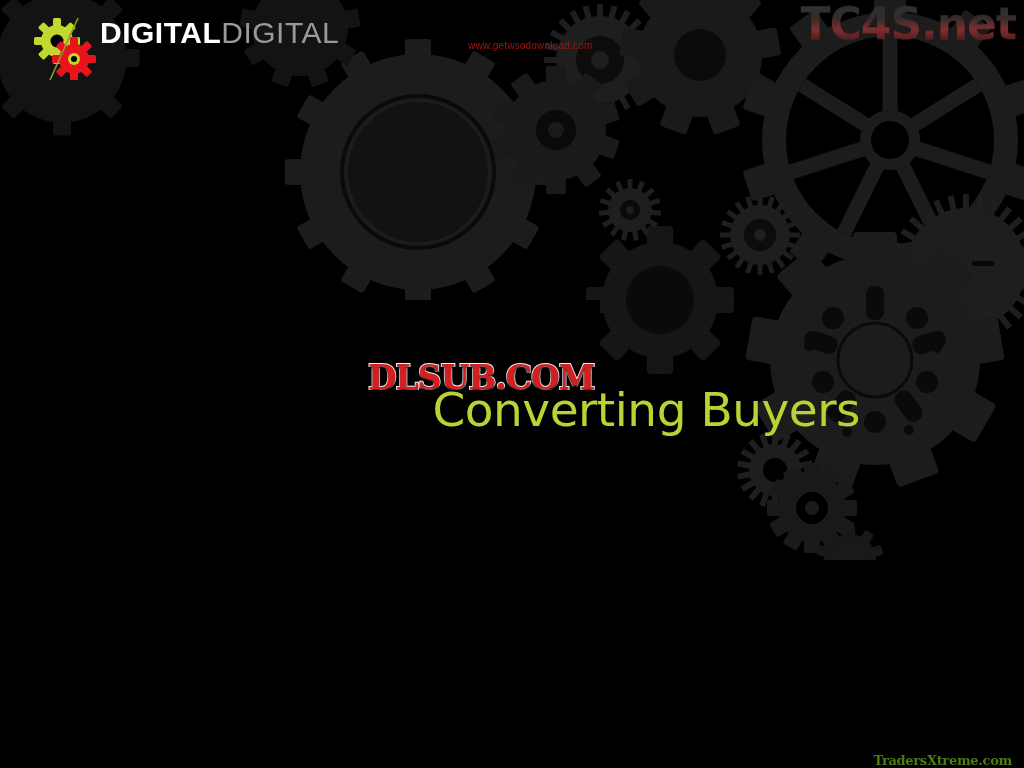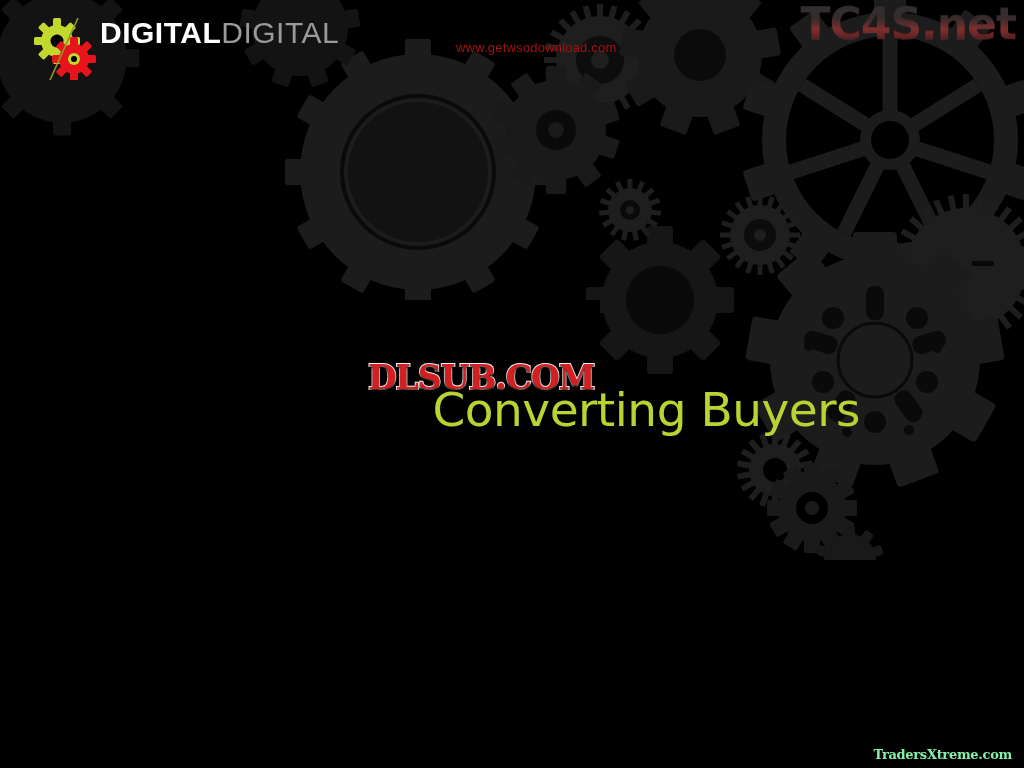--- a/index.html
+++ b/index.html
@@ -55,23 +55,23 @@
     font-weight: bold;
   }
   .brand-marketer {
     color: #9a9a9a;
     font-weight: normal;
   }
 
   
   #wm-url {
     position: absolute;
-    left: 456px;
+    left: 468px;
     top: 40px;
-    font-size: 13px;
+    font-size: 10px;
     color: #a51212;
     letter-spacing: 0.2px;
     white-space: nowrap;
   }
 
   
   #wm-tc4s {
     position: absolute;
     right: 8px;
     top: 2px;
@@ -146,26 +146,26 @@
     white-space: nowrap;
     -webkit-text-stroke: 2px #f2f2f2;
     paint-order: stroke fill;
     text-shadow: 0 2px 2px rgba(0,0,0,0.85);
   }
 
   
   #wm-traders {
     position: absolute;
     right: 12px;
-    bottom: 6px;
+    bottom: 0;
     font-family: "DejaVu Serif", serif;
     font-weight: bold;
     font-size: 13px;
     letter-spacing: -0.3px;
-    color: #86efac;
+    color: #4d7c0f;
     white-space: nowrap;
     text-shadow: 0 1px 1px rgba(0,0,0,0.8);
   }
 </style>
 </head>
 <body>
 
 <div id="slide">
 
   <svg id="gear-bg" viewBox="0 0 1024 768" xmlns="http://www.w3.org/2000/svg" aria-hidden="true">

